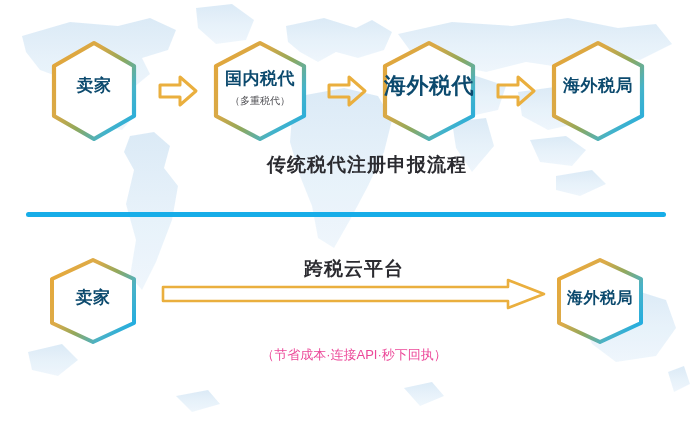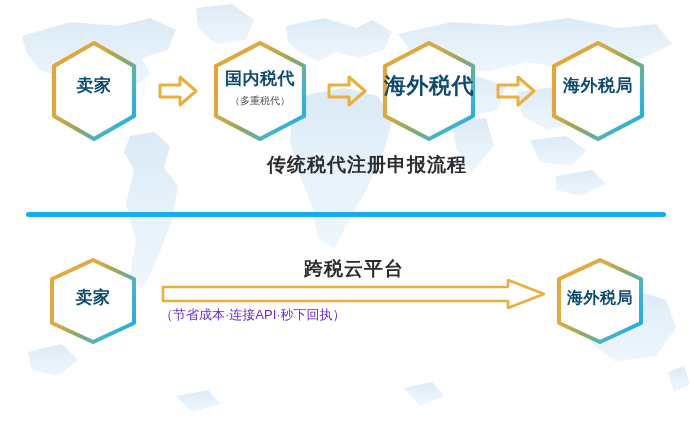--- a/index.html
+++ b/index.html
@@ -70,22 +70,24 @@
     position: absolute;
     left: 0; right: 0;
     text-align: center;
     font-weight: bold;
     color: #2b2b30;
     white-space: nowrap;
   }
   .flow-sub {
     position: absolute;
     left: 0; right: 0;
-    color: #6d28d9;
-    white-space: nowrap;
+    text-align: center;
+    color: #ec4899;
+    white-space: nowrap;
+    margin-top: 40px;
   }
   
   #divider {
     position: absolute;
     border-radius: 3px;
   }
 </style>
 </head>
 <body>
 

